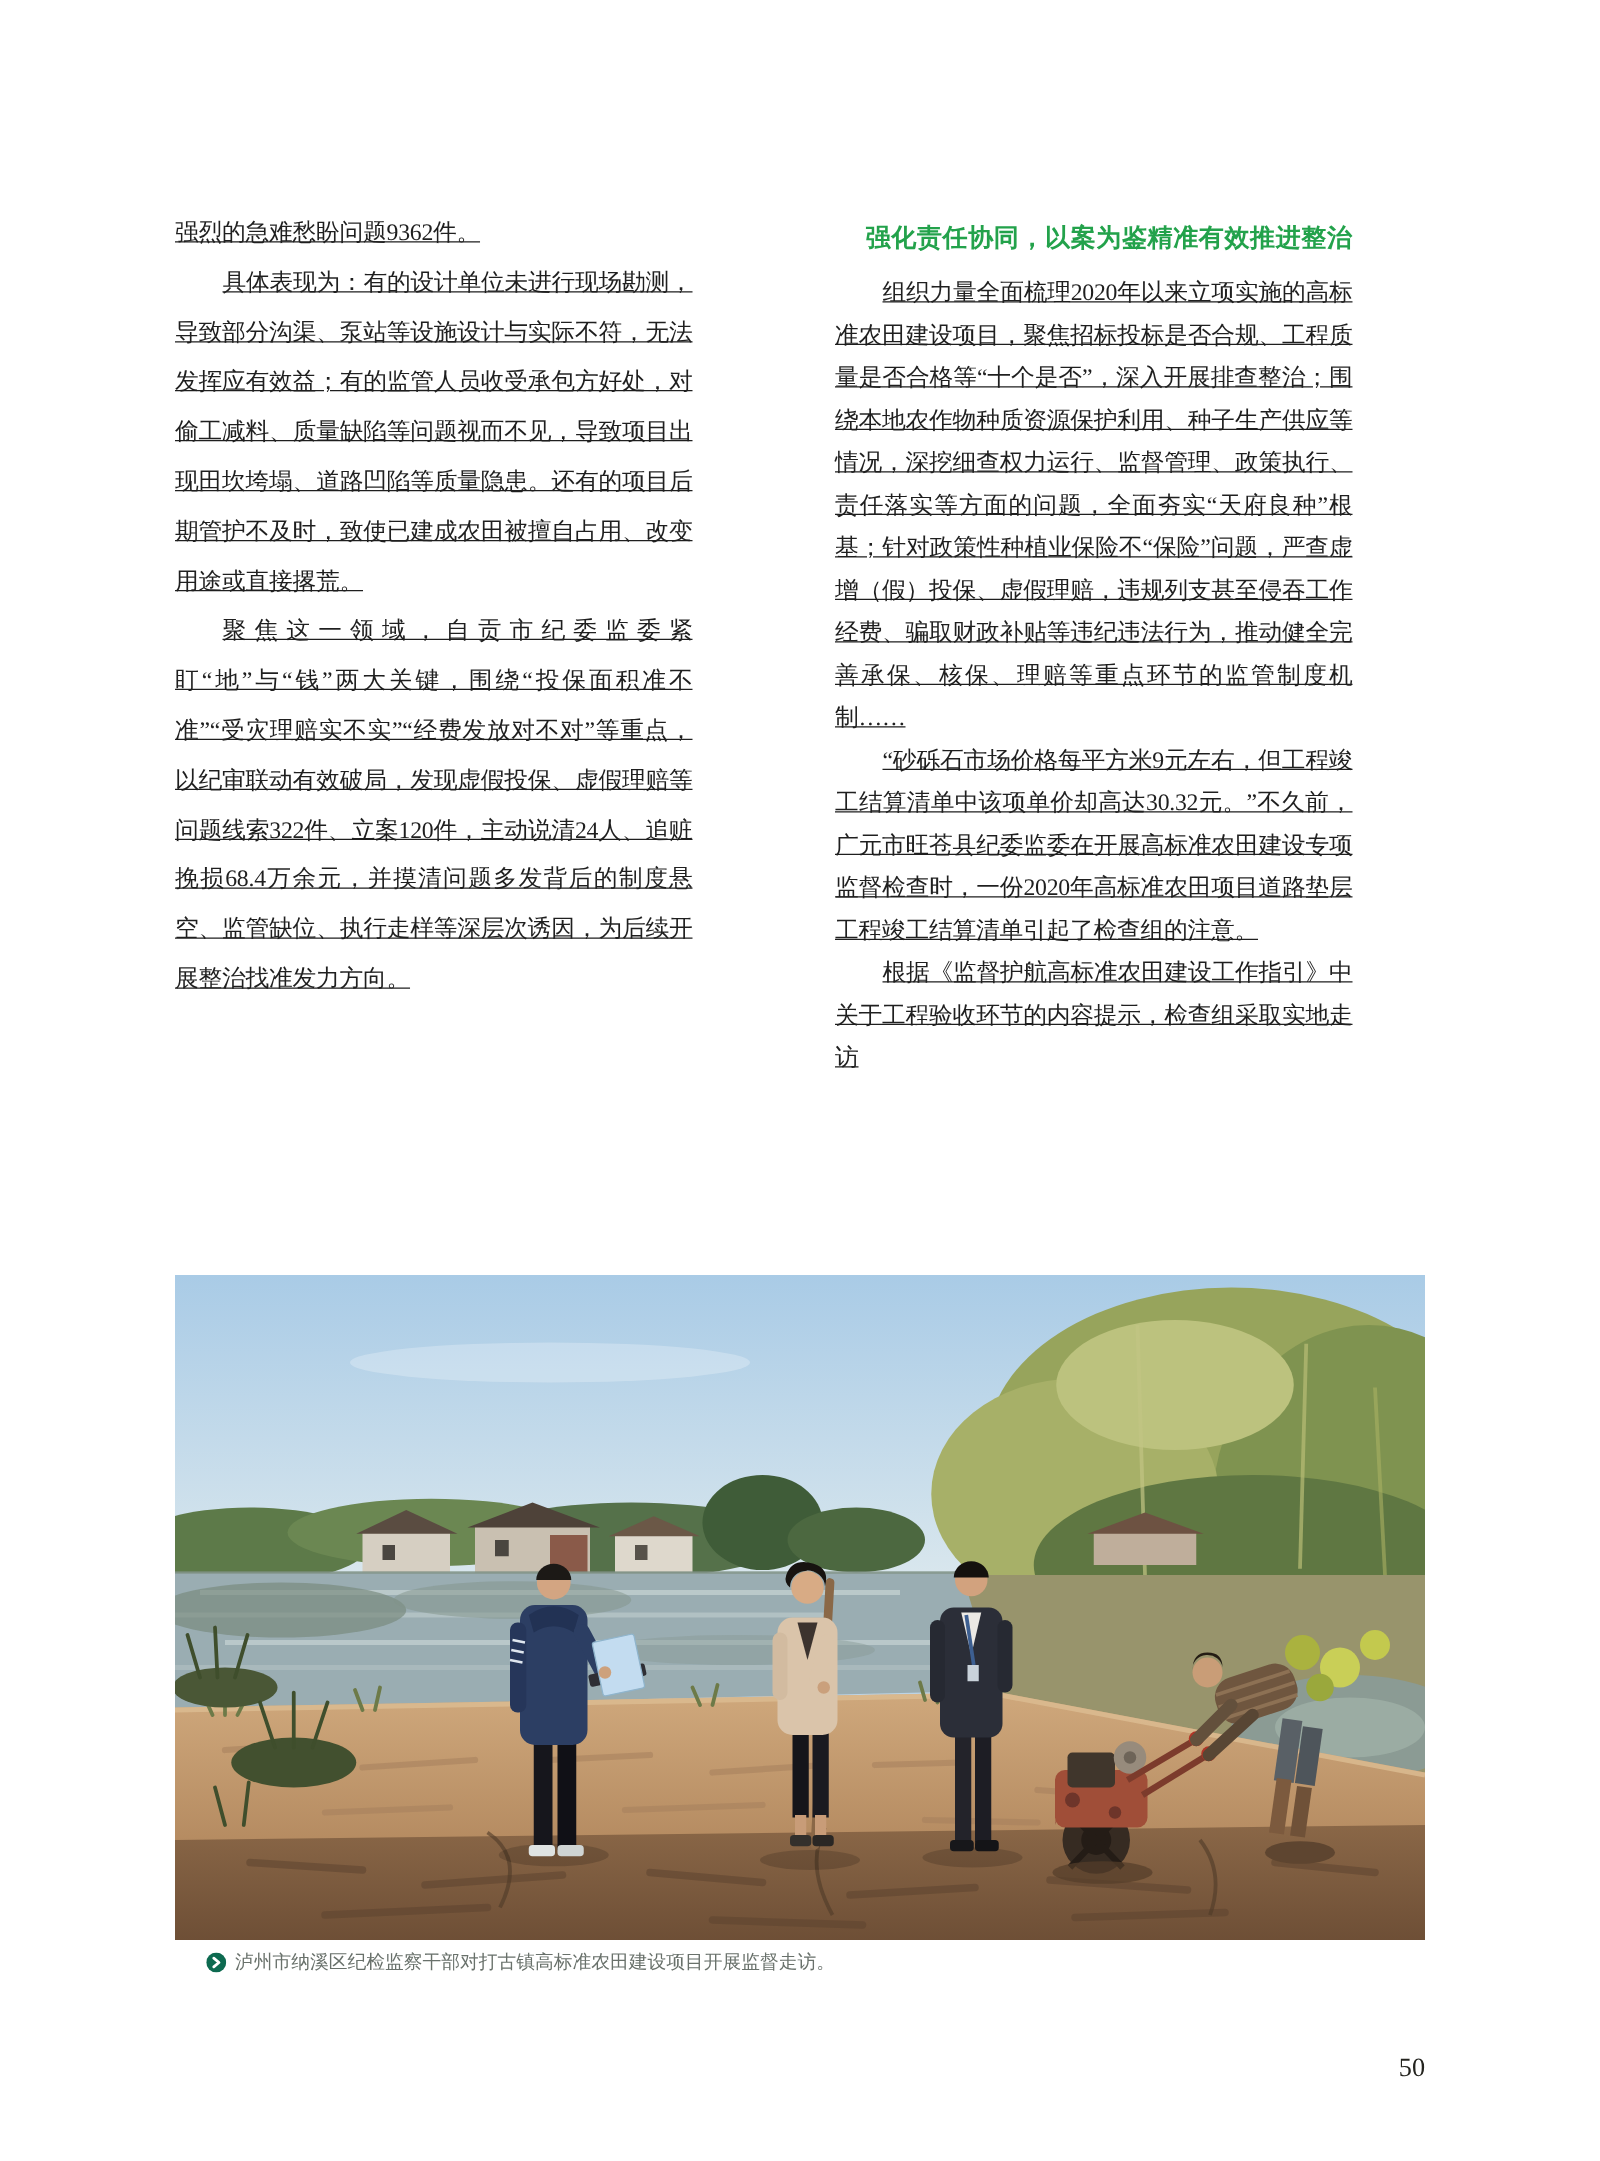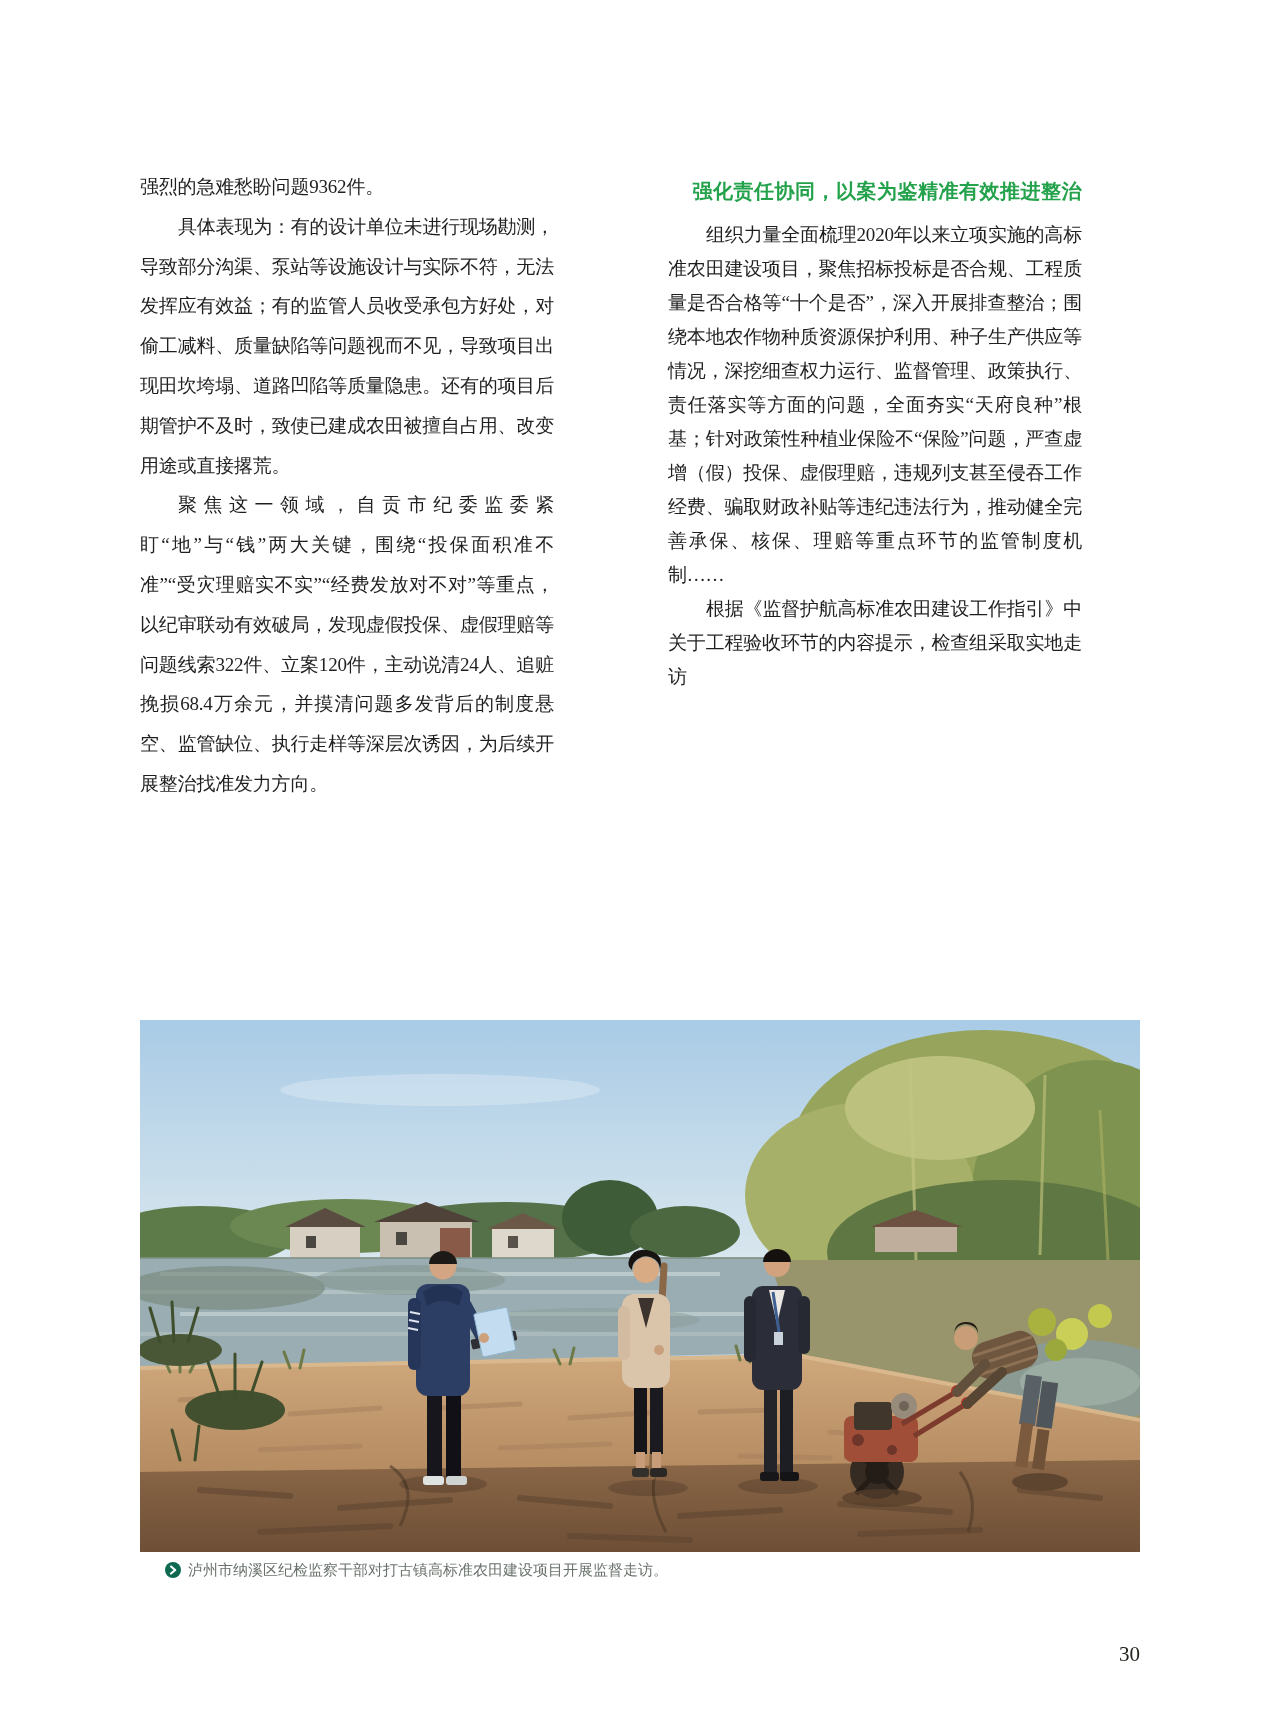--- a/index.html
+++ b/index.html
@@ -3,21 +3,21 @@
 <meta charset="utf-8">
 <style>
   html,body{margin:0;padding:0;background:#ffffff;}
   .page{
     position:relative;width:1280px;height:1729px;background:#ffffff;
     font-family:"Liberation Serif","DejaVu Serif",serif;color:#1f1f1f;overflow:hidden;
   }
   .col{position:absolute;width:414px;text-align:justify;font-size:19px;letter-spacing:-0.2px;}
   .col-left{left:140px;top:167px;line-height:39.8px;}
   .col-right{left:668px;top:176px;line-height:34px;}
-  .col p{margin:0;text-indent:2em;}
+  .col p{margin:0;text-indent:2em;text-decoration:underline;}
   .col p.no-indent{text-indent:0;}
   .section-heading{
     margin:0 0 12px 0;font-family:"Liberation Sans","DejaVu Sans",sans-serif;
     font-size:20px;line-height:30px;color:#23a24b;font-weight:bold;text-align:right;
     text-indent:0;letter-spacing:0.5px;
   }
   .photo{position:absolute;left:140px;top:1020px;width:1000px;height:532px;overflow:hidden;background:#bcd3e4;}
   .photo svg{display:block;}
   .caption{
     position:absolute;left:141px;top:1560px;width:1000px;
@@ -37,20 +37,21 @@
 
   <div class="col col-left">
     <p class="no-indent">强烈的急难愁盼问题9362件。</p>
     <p>具体表现为：有的设计单位未进行现场勘测，导致部分沟渠、泵站等设施设计与实际不符，无法发挥应有效益；有的监管人员收受承包方好处，对偷工减料、质量缺陷等问题视而不见，导致项目出现田坎垮塌、道路凹陷等质量隐患。还有的项目后期管护不及时，致使已建成农田被擅自占用、改变用途或直接撂荒。</p>
     <p>聚焦这一领域，自贡市纪委监委紧盯“地”与“钱”两大关键，围绕“投保面积准不准”“受灾理赔实不实”“经费发放对不对”等重点，以纪审联动有效破局，发现虚假投保、虚假理赔等问题线索322件、立案120件，主动说清24人、追赃挽损68.4万余元，并摸清问题多发背后的制度悬空、监管缺位、执行走样等深层次诱因，为后续开展整治找准发力方向。</p>
   </div>
 
   <div class="col col-right">
     <h2 class="section-heading">强化责任协同，以案为鉴精准有效推进整治</h2>
     <p>组织力量全面梳理2020年以来立项实施的高标准农田建设项目，聚焦招标投标是否合规、工程质量是否合格等“十个是否”，深入开展排查整治；围绕本地农作物种质资源保护利用、种子生产供应等情况，深挖细查权力运行、监督管理、政策执行、责任落实等方面的问题，全面夯实“天府良种”根基；针对政策性种植业保险不“保险”问题，严查虚增（假）投保、虚假理赔，违规列支甚至侵吞工作经费、骗取财政补贴等违纪违法行为，推动健全完善承保、核保、理赔等重点环节的监管制度机制……</p>
+    <p>“砂砾石市场价格每平方米9元左右，但工程竣工结算清单中该项单价却高达30.32元。”不久前，广元市旺苍县纪委监委在开展高标准农田建设专项监督检查时，一份2020年高标准农田项目道路垫层工程竣工结算清单引起了检查组的注意。</p>
     <p>根据《监督护航高标准农田建设工作指引》中关于工程验收环节的内容提示，检查组采取实地走访</p>
   </div>
 
   <div class="photo">
     <svg width="1000" height="532" viewBox="0 0 1000 532" xmlns="http://www.w3.org/2000/svg">
       <defs>
         <linearGradient id="sky" x1="0" y1="0" x2="0" y2="1">
           <stop offset="0" stop-color="#a9cbe6"></stop>
             <stop offset="1" stop-color="#dde9ee"></stop>
         </linearGradient>
@@ -232,15 +233,15 @@
   </div>
 
   <div class="caption">
     <svg class="cap-icon" viewBox="0 0 16 16">
       <circle cx="8" cy="8" r="8" fill="#0d6a50"></circle>
       <path d="M6,4.5 L10.2,8 L6,11.5" stroke="#ffffff" stroke-width="2.2" fill="none" stroke-linecap="round" stroke-linejoin="round"></path>
     </svg>
     <span>泸州市纳溪区纪检监察干部对打古镇高标准农田建设项目开展监督走访。</span>
   </div>
 
-  <div class="page-num">30</div>
+  <div class="page-num">50</div>
 
 </div>
 
 </body></html>

